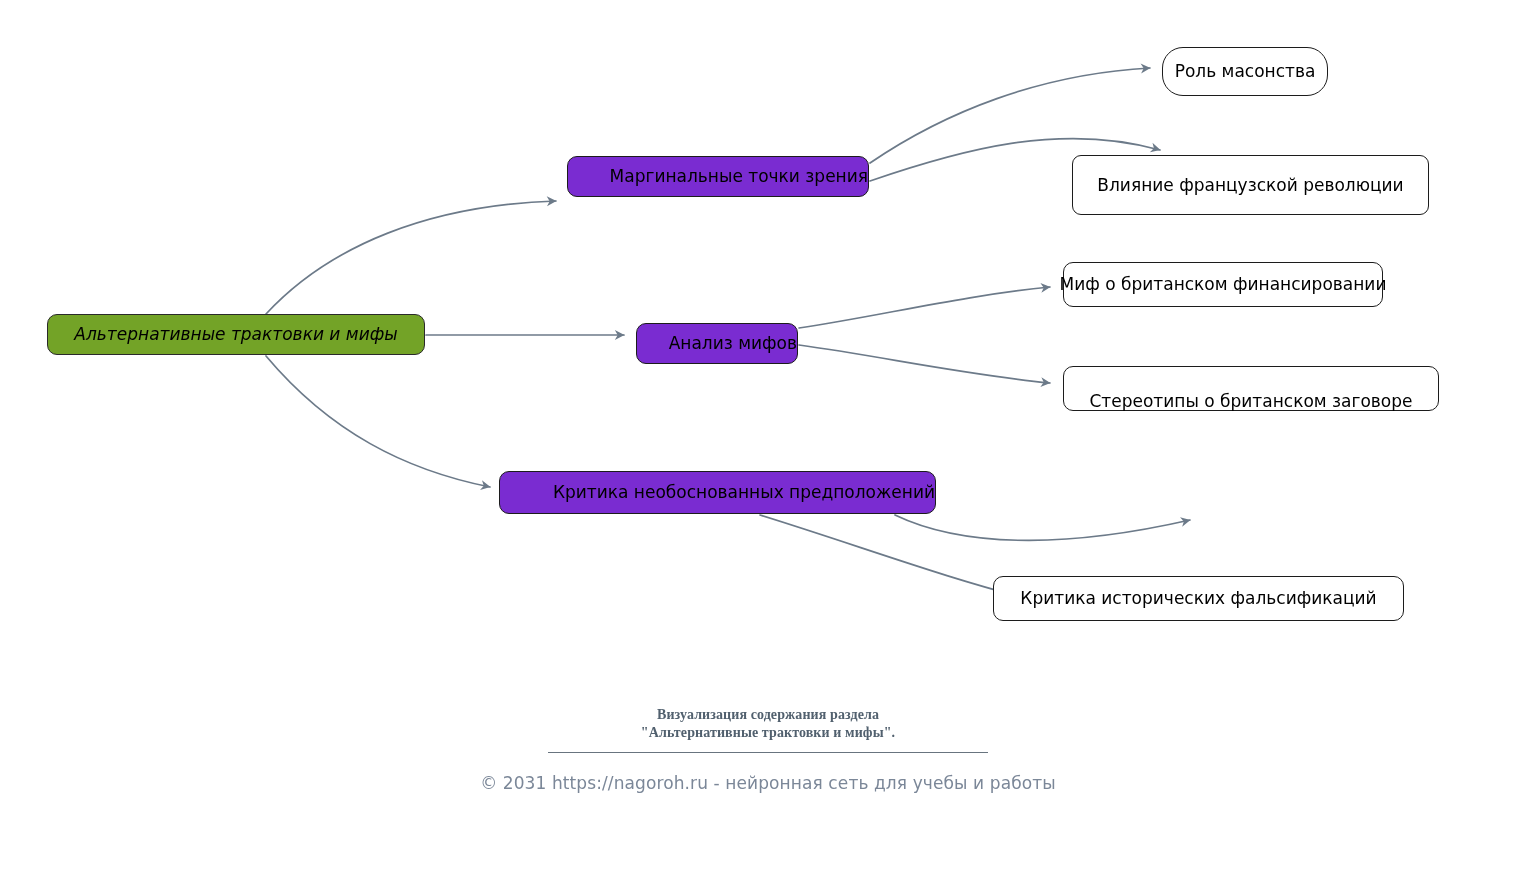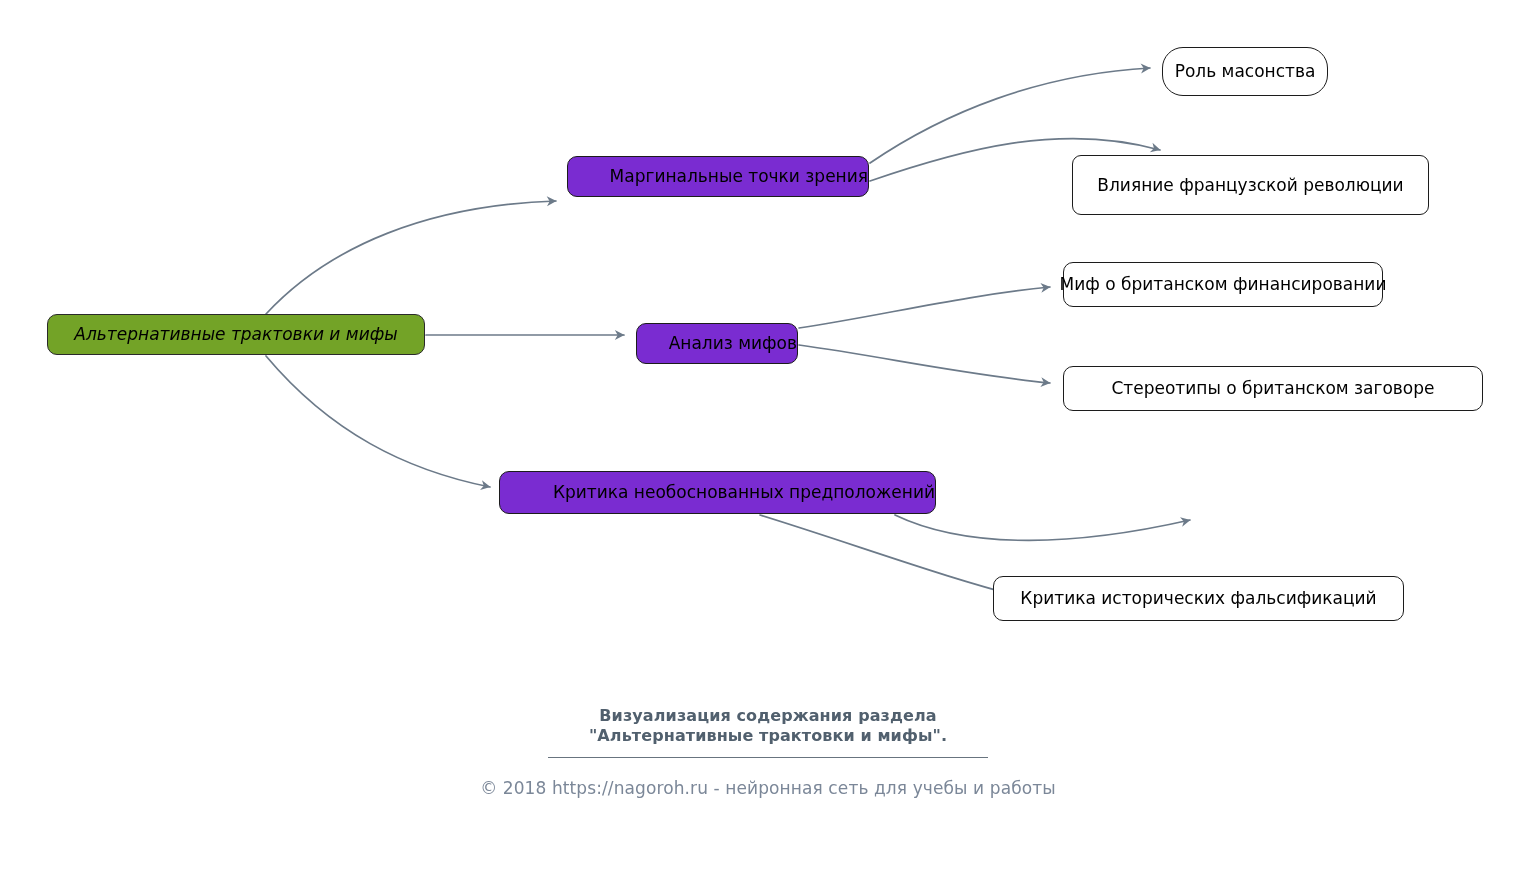--- a/index.html
+++ b/index.html
@@ -62,25 +62,26 @@
     color: #000000;
     font-size: 17px;
   }
   #footer {
     position: absolute;
     left: 0;
     width: 1536px;
     text-align: center;
   }
   .caption {
-    font-size: 16px;
+    font-size: 14px;
     font-weight: bold;
     color: #51606e;
     line-height: 1.25;
     letter-spacing: 0.1px;
+    font-family: Liberation Serif, serif;
   }
   .caption-line2 {
     display: block;
   }
   .divider {
     width: 440px;
     height: 0;
     margin: 11px auto 0 auto;
     border-top: 1.6px solid #68747f;
   }
@@ -142,35 +143,35 @@
   </div>
 
   <div class="node branch" style="left:636px; top:315px; width:162px; height:41px;margin-top:8px;">
     <span class="node-label">Анализ мифов</span>
   </div>
 
   <div class="node leaf" style="left:1063px; top:262px; width:320px; height:45px;">
     <span class="node-label">Миф о британском финансировании</span>
   </div>
 
-  <div class="node leaf" style="left:1063px; top:366px; width:420px; height:45px;">
+  <div class="node leaf" style="left:1063px; top:366px; width:376px; height:45px;align-items:flex-end;">
     <span class="node-label">Стереотипы о британском заговоре</span>
   </div>
 
   <div class="node branch" style="left:499px; top:471px; width:437px; height:43px;">
     <span class="node-label">Критика необоснованных предположений</span>
   </div>
 
 
   <div class="node leaf" style="left:993px; top:576px; width:411px; height:45px;">
     <span class="node-label">Критика исторических фальсификаций</span>
   </div>
 
   <div id="footer" style="top:706px;">
     <div class="caption">
       <span>Визуализация содержания раздела</span>
       <span class="caption-line2">"Альтернативные трактовки и мифы".</span>
     </div>
     <div class="divider"></div>
-    <div class="copyright">© 2018 https://nagoroh.ru - нейронная сеть для учебы и работы</div>
+    <div class="copyright">© 2031 https://nagoroh.ru - нейронная сеть для учебы и работы</div>
   </div>
 
 </div>
 
 </body></html>

